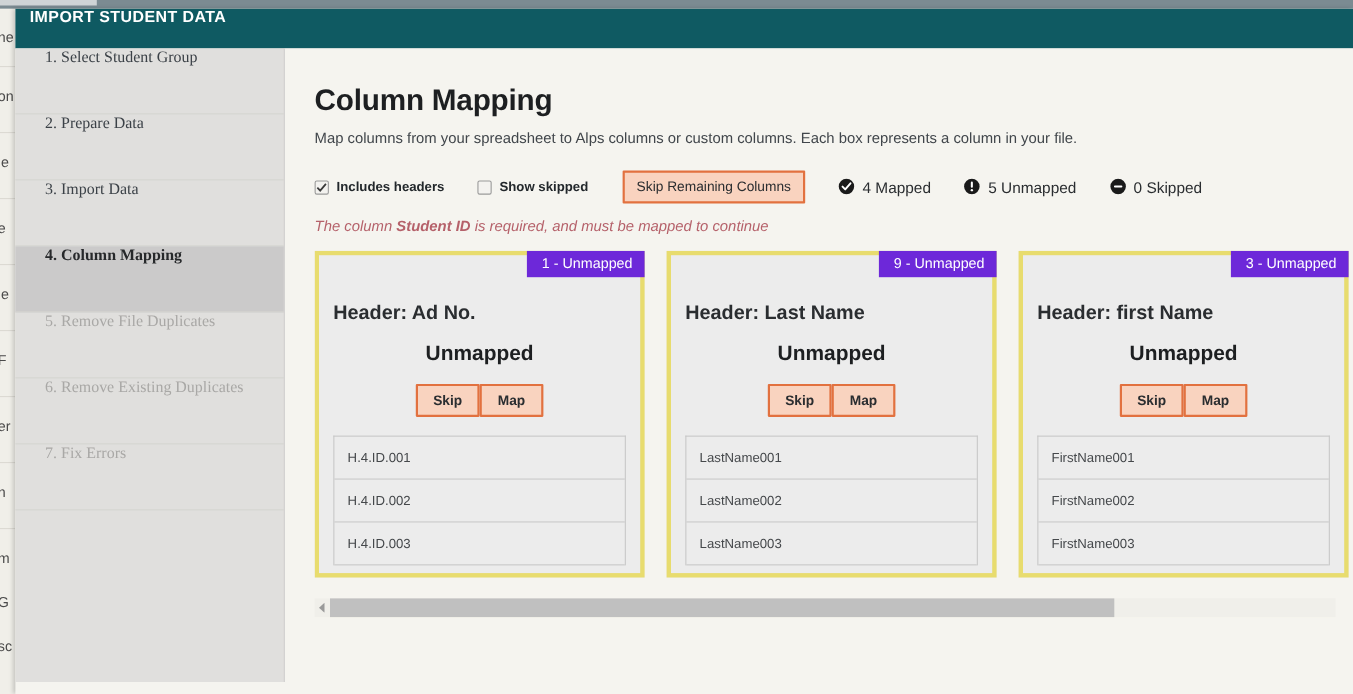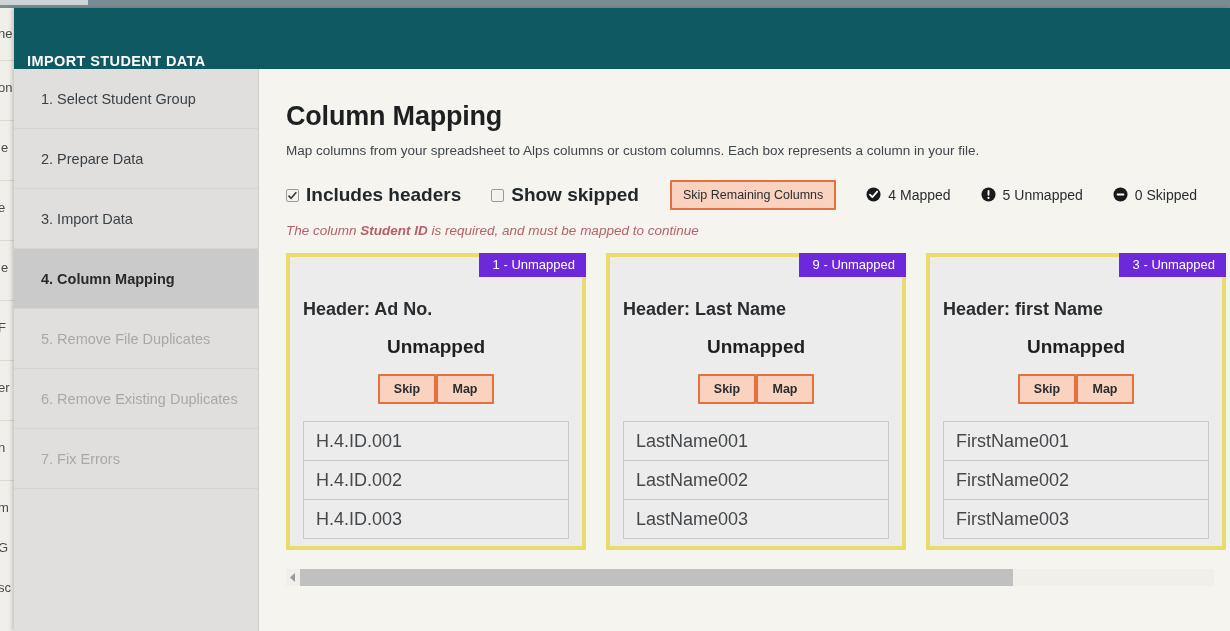--- a/index.html
+++ b/index.html
@@ -62,24 +62,24 @@
     position: absolute;
     left: 14px;
     top: 8px;
     width: 1216px;
     height: 623px;
     background: #f5f4ef;
     box-shadow: -2px 0 4px rgba(0,0,0,0.18);
   }
 
   #modal-titlebar {
-    height: 61px;
+    height: 36px;
     background: #0f5a62;
     display: flex;
-    align-items: flex-end;
+    align-items: flex-start;
     padding-left: 13px;
   }
   #modal-title {
     color: #ffffff;
     font-size: 14.5px;
     font-weight: bold;
     letter-spacing: 0.4px;
   }
 
   #modal-body {
@@ -91,27 +91,27 @@
   #sidebar {
     width: 245px;
     flex: 0 0 245px;
     background: #e0dfdd;
     border-right: 1px solid #cfcecb;
     box-sizing: border-box;
   }
   .step {
     height: 60px;
     display: flex;
-    align-items: center;
     padding-left: 27px;
     box-sizing: border-box;
     border-bottom: 1px solid #d5d4d1;
     font-size: 14.5px;
     color: #3b4147;
     cursor: pointer;
+    font-family: Liberation Serif, serif;
   }
   .step.active {
     background: #cbcaca;
     font-weight: bold;
     color: #27292b;
   }
   .step.disabled {
     color: #a9a8a6;
     cursor: default;
   }
@@ -161,21 +161,21 @@
     background: #f3f2ef;
     border-radius: 2px;
     display: inline-flex;
     align-items: center;
     justify-content: center;
     margin-right: 7px;
     box-sizing: border-box;
   }
   .chkbox svg { display: block; }
   .chk-label {
-    font-size: 19px;
+    font-size: 12px;
     font-weight: bold;
     color: #22272b;
   }
   #skip-remaining-btn {
     margin-left: 31px;
     background: #f9d3bf;
     border: 2px solid #e2713f;
     color: #2a2d30;
     font-size: 12.5px;
     font-weight: normal;
@@ -276,21 +276,21 @@
     border: 1px solid #c9c9c9;
     border-bottom: none;
     background: #ececec;
   }
   .sample-row {
     height: 39px;
     display: flex;
     align-items: center;
     padding-left: 12px;
     border-bottom: 1px solid #c9c9c9;
-    font-size: 18px;
+    font-size: 12px;
     color: #45484b;
     box-sizing: border-box;
   }
 
   
   #hscroll {
     margin-top: 16px;
     height: 17px;
     width: 928px;
     background: #f0efea;

